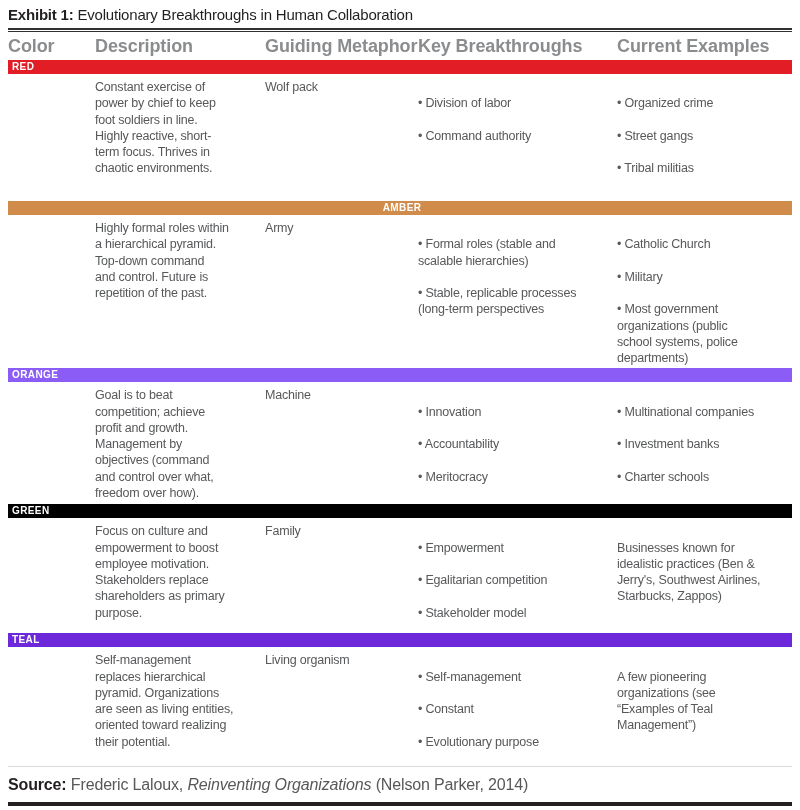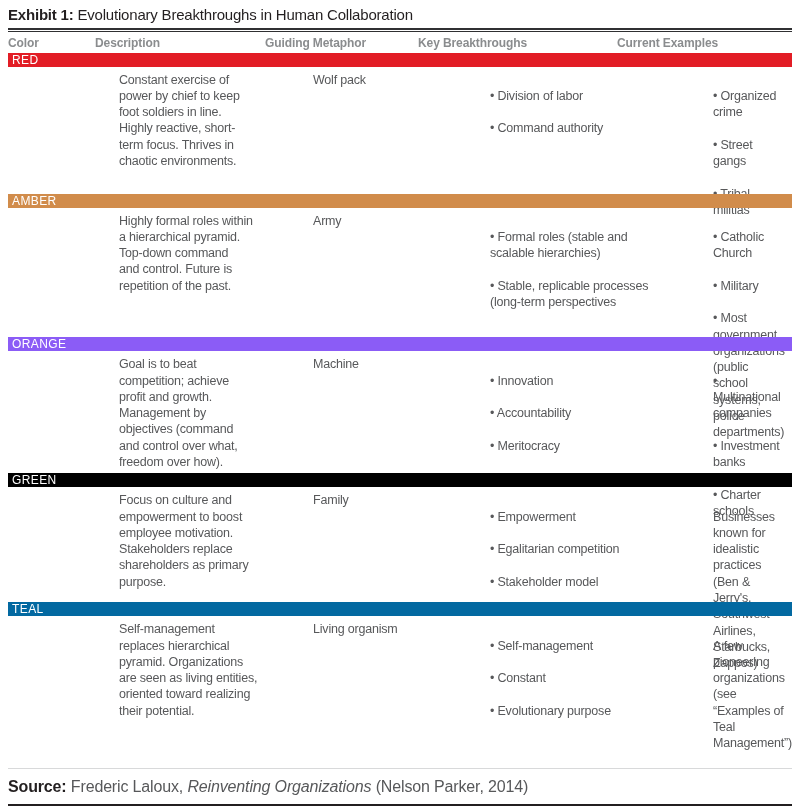--- a/index.html
+++ b/index.html
@@ -23,30 +23,30 @@
     margin-top: 5px; height: 4px;
     border-top: 2px solid #303032;
     border-bottom: 1px solid #303032;
   }
   .grid-row {
     display: grid;
     grid-template-columns: 87px 170px 153px 199px 1fr;
   }
   .header-row { padding: 4px 0 3px 0; }
   .header-cell {
-    font-size: 12px; font-weight: 700; color: #8a8c8e; letter-spacing: -0.1px;
+    font-size: 18px; font-weight: 700; color: #8a8c8e; letter-spacing: -0.1px;
   }
   .band {
     height: 14px; display: flex; align-items: center; padding-left: 4px;
   }
   .band-label {
-    color: #ffffff; font-weight: 400; font-size: 12px;
+    color: #ffffff; font-weight: 700; font-size: 10px;
     letter-spacing: 0.4px; line-height: 14px;
   }
-  .row-content { padding-top: 5px; gap: 24px; }
+  .row-content { padding-top: 5px; }
   .cell {
     font-size: 12.5px; line-height: 16.3px; color: #57585a;
     letter-spacing: -0.2px; white-space: pre-line; padding-right: 12px;
   }
   .r0 { min-height: 127px; }
   .r1 { min-height: 97px; }
   .r2 { min-height: 122px; }
   .r3 { min-height: 115px; }
   .r4 { flex: 1 1 auto; }
   .footer-rule { border-top: 1px solid #d8d9da; }
@@ -90,21 +90,21 @@
       <div class="li">• Command authority</div>
       <div class="li"></div>
     </div>
     <div class="cell">
       <div class="li">• Organized crime</div>
       <div class="li">• Street gangs</div>
       <div class="li">• Tribal militias</div>
     </div>
   </div>
 
-  <div class="band" style="background: rgb(209, 140, 75);">
+  <div class="band" style="background: rgb(209, 140, 75); justify-content: center;">
     <span class="band-label">AMBER</span>
   </div>
   <div class="grid-row row-content r1">
     <div class="cell"></div>
     <div class="cell">Highly formal roles within
 a hierarchical pyramid.
 Top-down command
 and control. Future is
 repetition of the past.</div>
     <div class="cell">Army</div>
@@ -168,21 +168,21 @@
       <div class="li">• Stakeholder model</div>
     </div>
     <div class="cell">
       <div class="li">Businesses known for
 idealistic practices (Ben &amp;
 Jerry's, Southwest Airlines,
 Starbucks, Zappos)</div>
     </div>
   </div>
 
-  <div class="band" style="background: #0369a1;">
+  <div class="band" style="background: #6d28d9;">
     <span class="band-label">TEAL</span>
   </div>
   <div class="grid-row row-content r4">
     <div class="cell"></div>
     <div class="cell">Self-management
 replaces hierarchical
 pyramid. Organizations
 are seen as living entities,
 oriented toward realizing
 their potential.</div>

